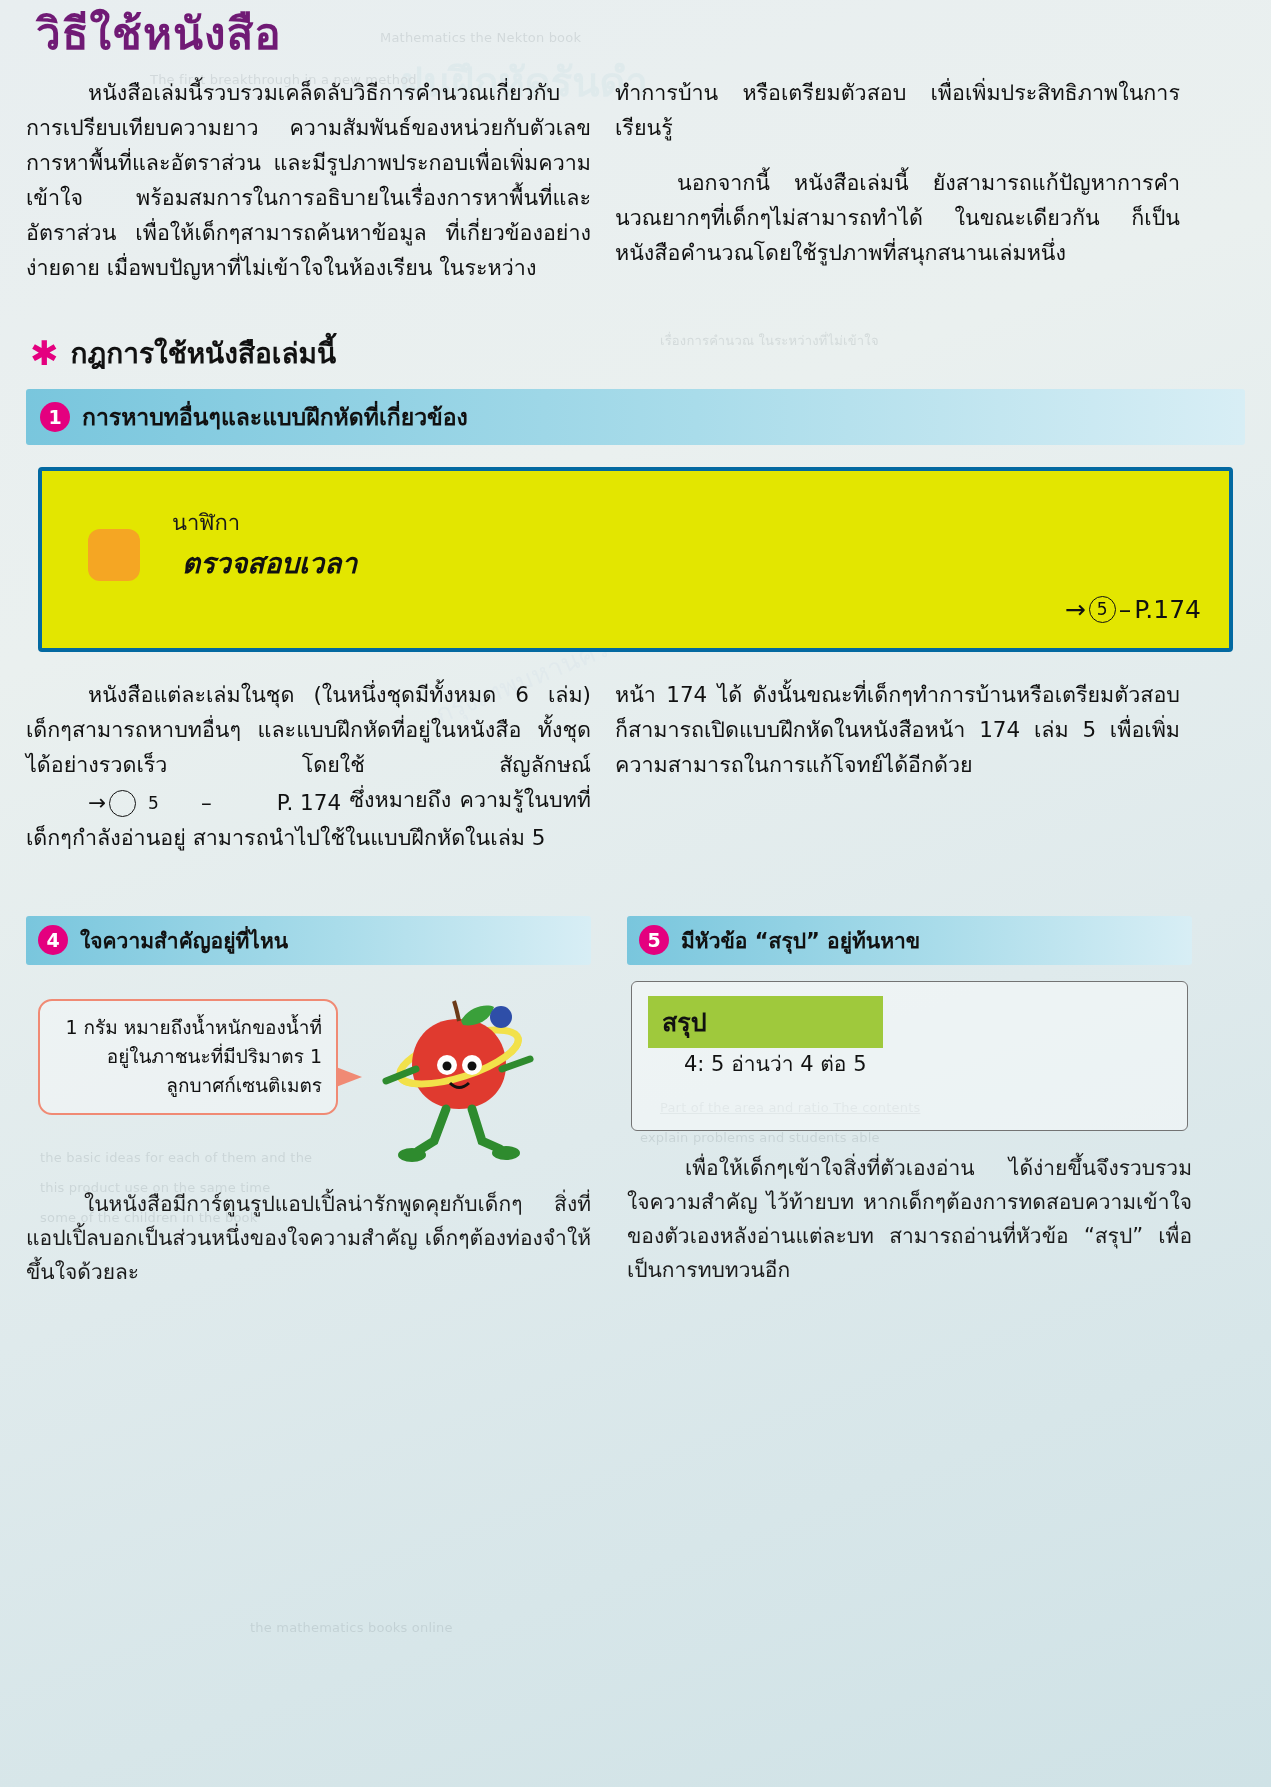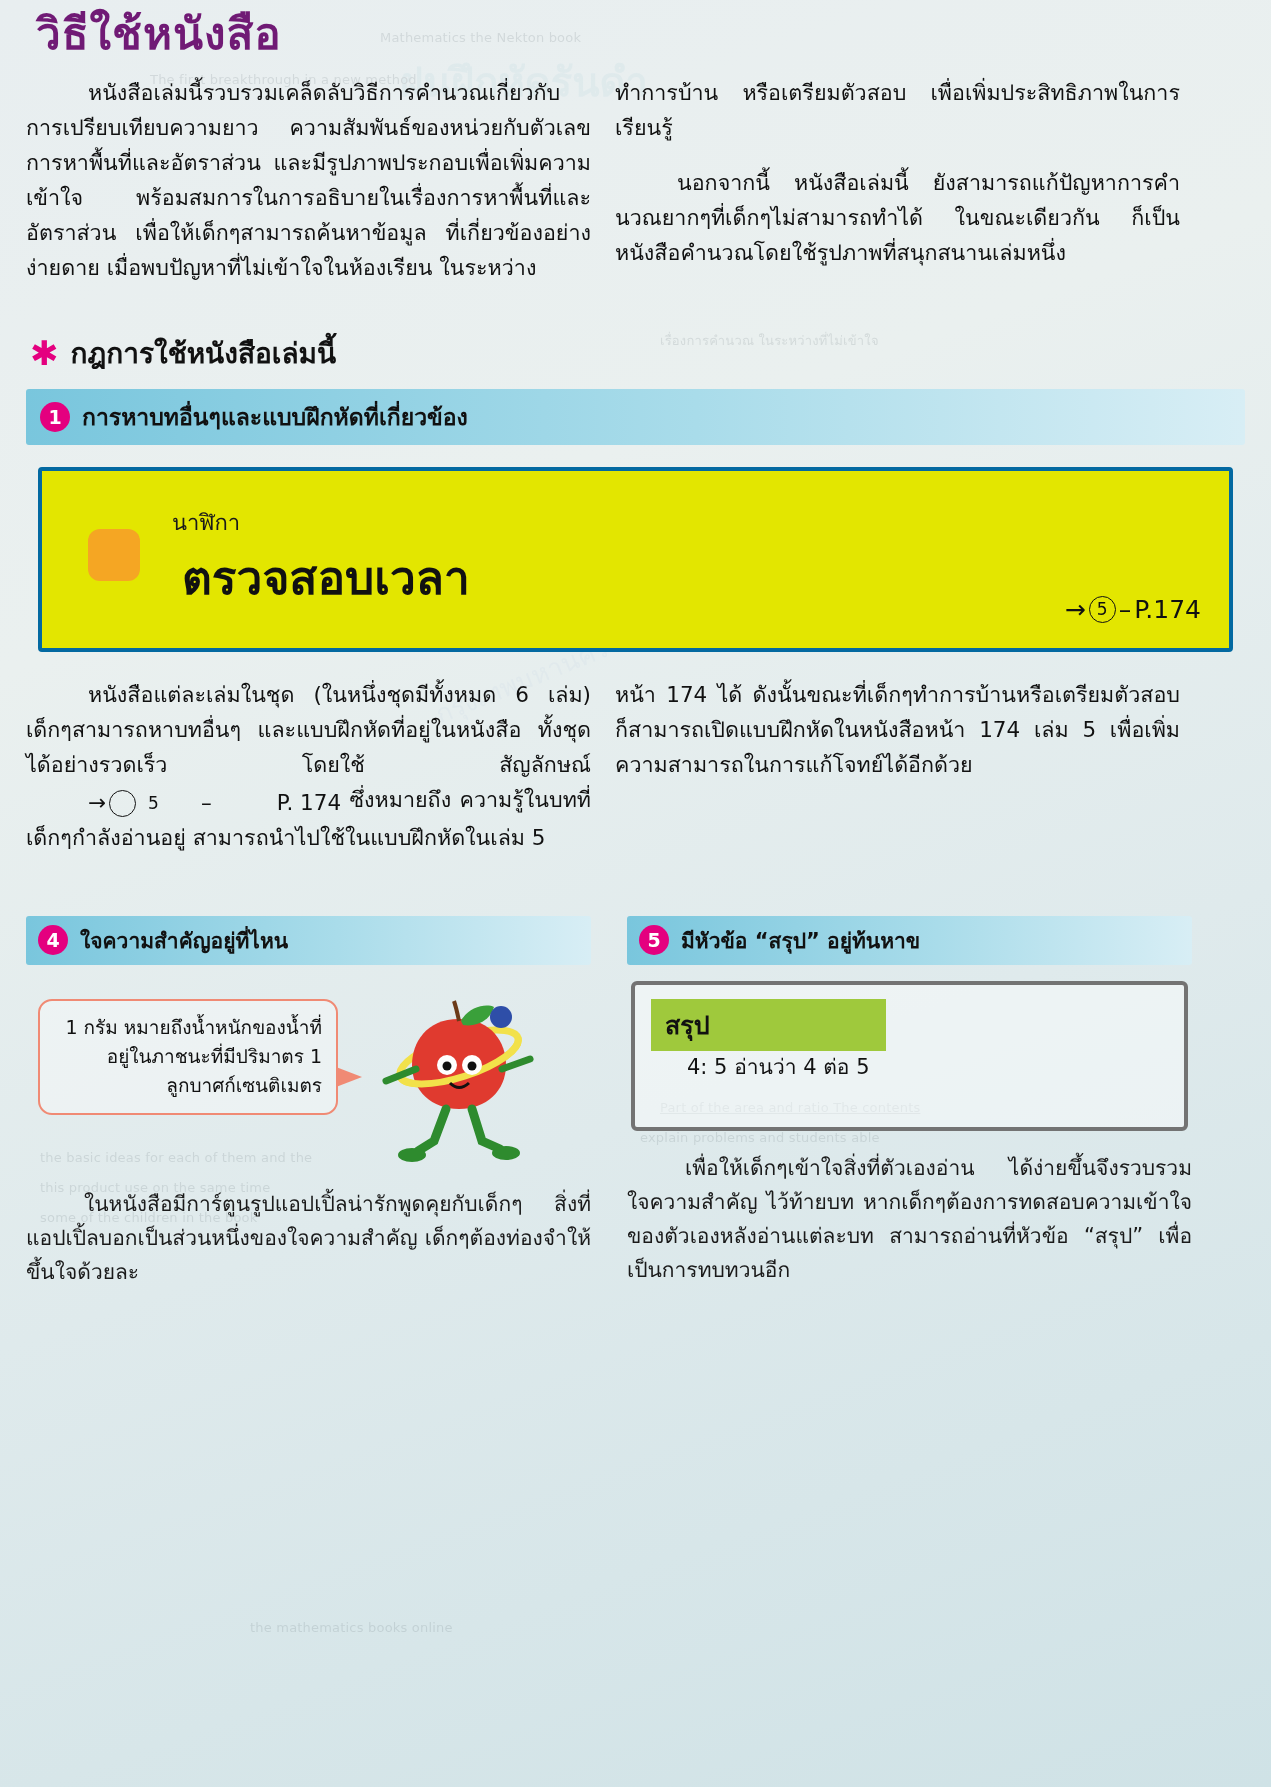--- a/index.html
+++ b/index.html
@@ -159,23 +159,24 @@
     position: absolute;
     left: 130px;
     top: 34px;
     font-size: 22px;
     color: #1a1a1a;
   }
   .example-title {
     position: absolute;
     left: 140px;
     top: 70px;
-    font-size: 46px;
-    font-weight: bold;
-    color: #111;
+    font-size: 28px;
+    font-weight: bold;
+    color: #111;
+    font-style: italic;
   }
   .example-ref {
     position: absolute;
     right: 28px;
     bottom: 24px;
     font-size: 25px;
     color: #111;
     display: flex;
     align-items: center;
     gap: 3px;
@@ -246,21 +247,21 @@
   .apple-char {
     position: absolute;
     left: 338px;
     top: 4px;
     width: 190px;
     height: 190px;
   }
 
   
   .summary-box {
-    border: 4px solid #737373;
+    border: 1px solid #737373;
     border-radius: 6px;
     background: rgba(255,255,255,0.45);
     padding: 14px 16px 26px 16px;
     margin: 6px 4px 20px 4px;
     min-height: 150px;
     box-sizing: border-box;
   }
   .summary-label {
     background: #9fc93c;
     color: #111;

